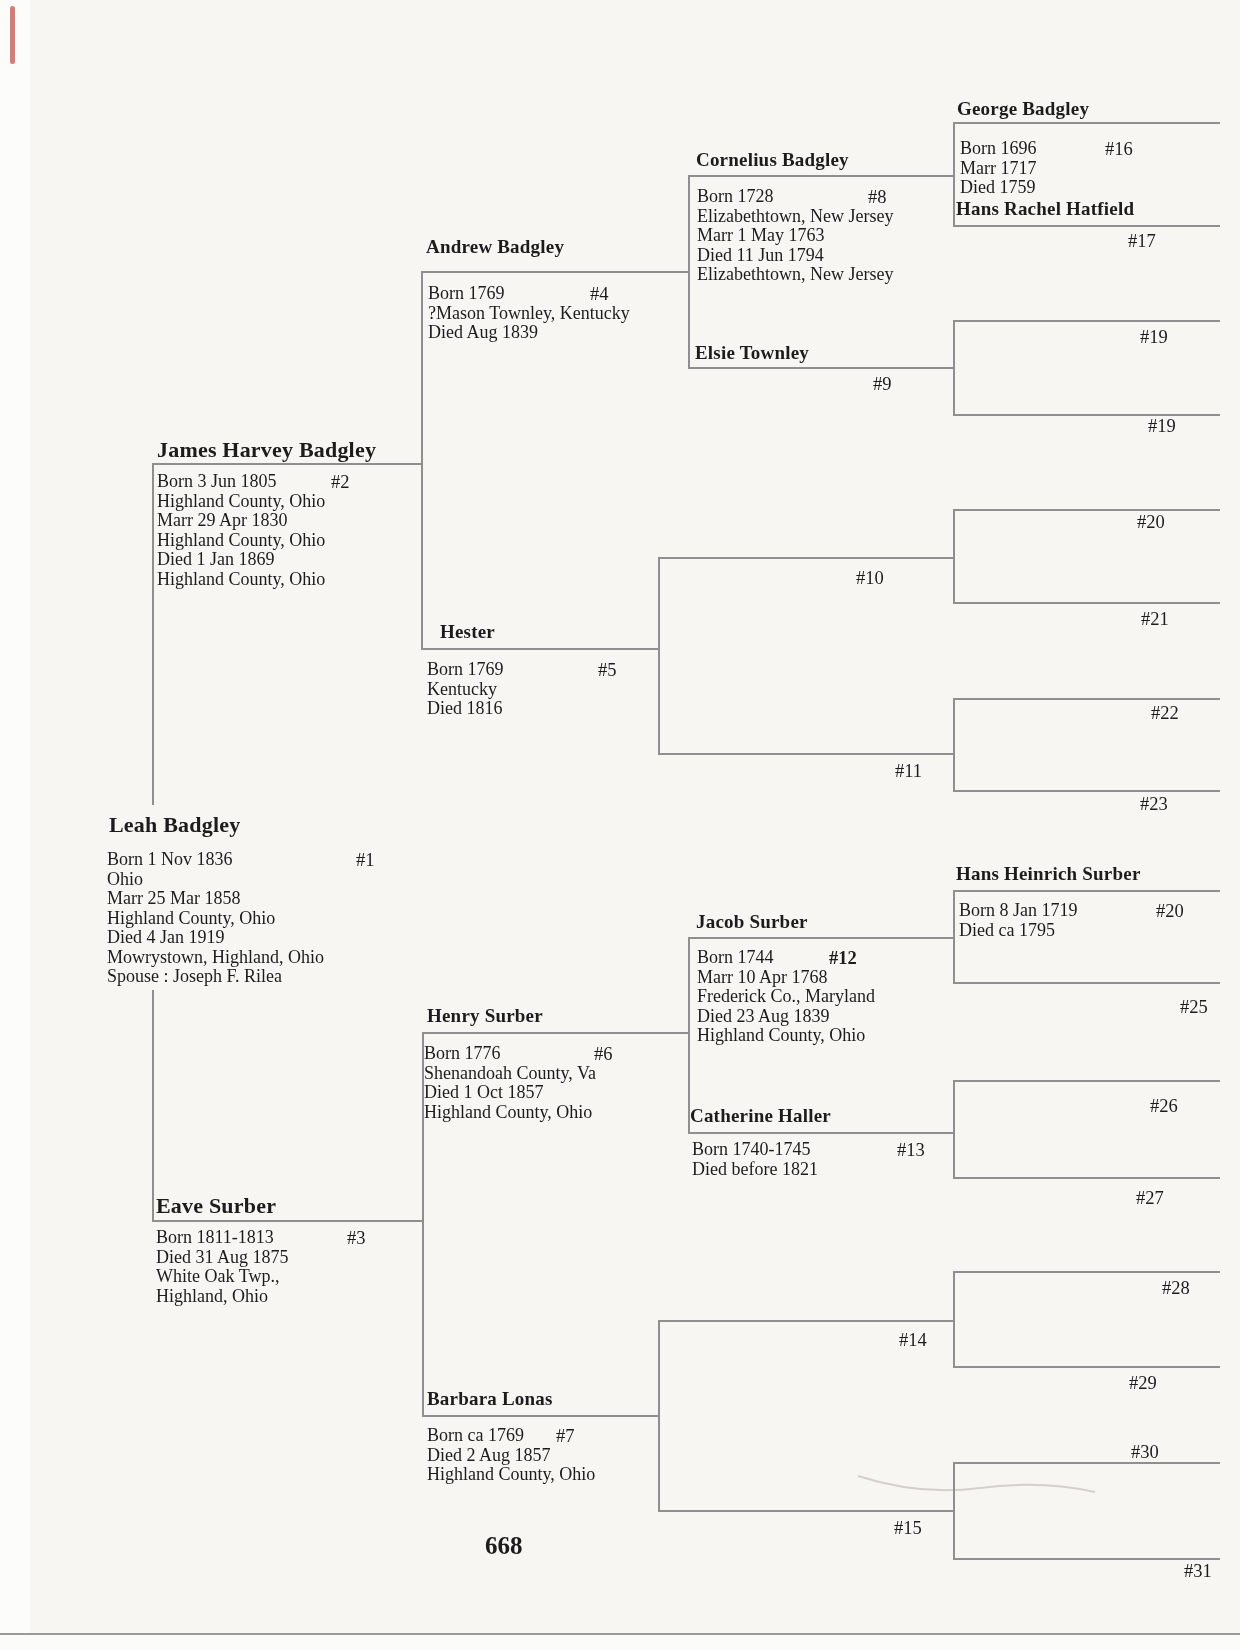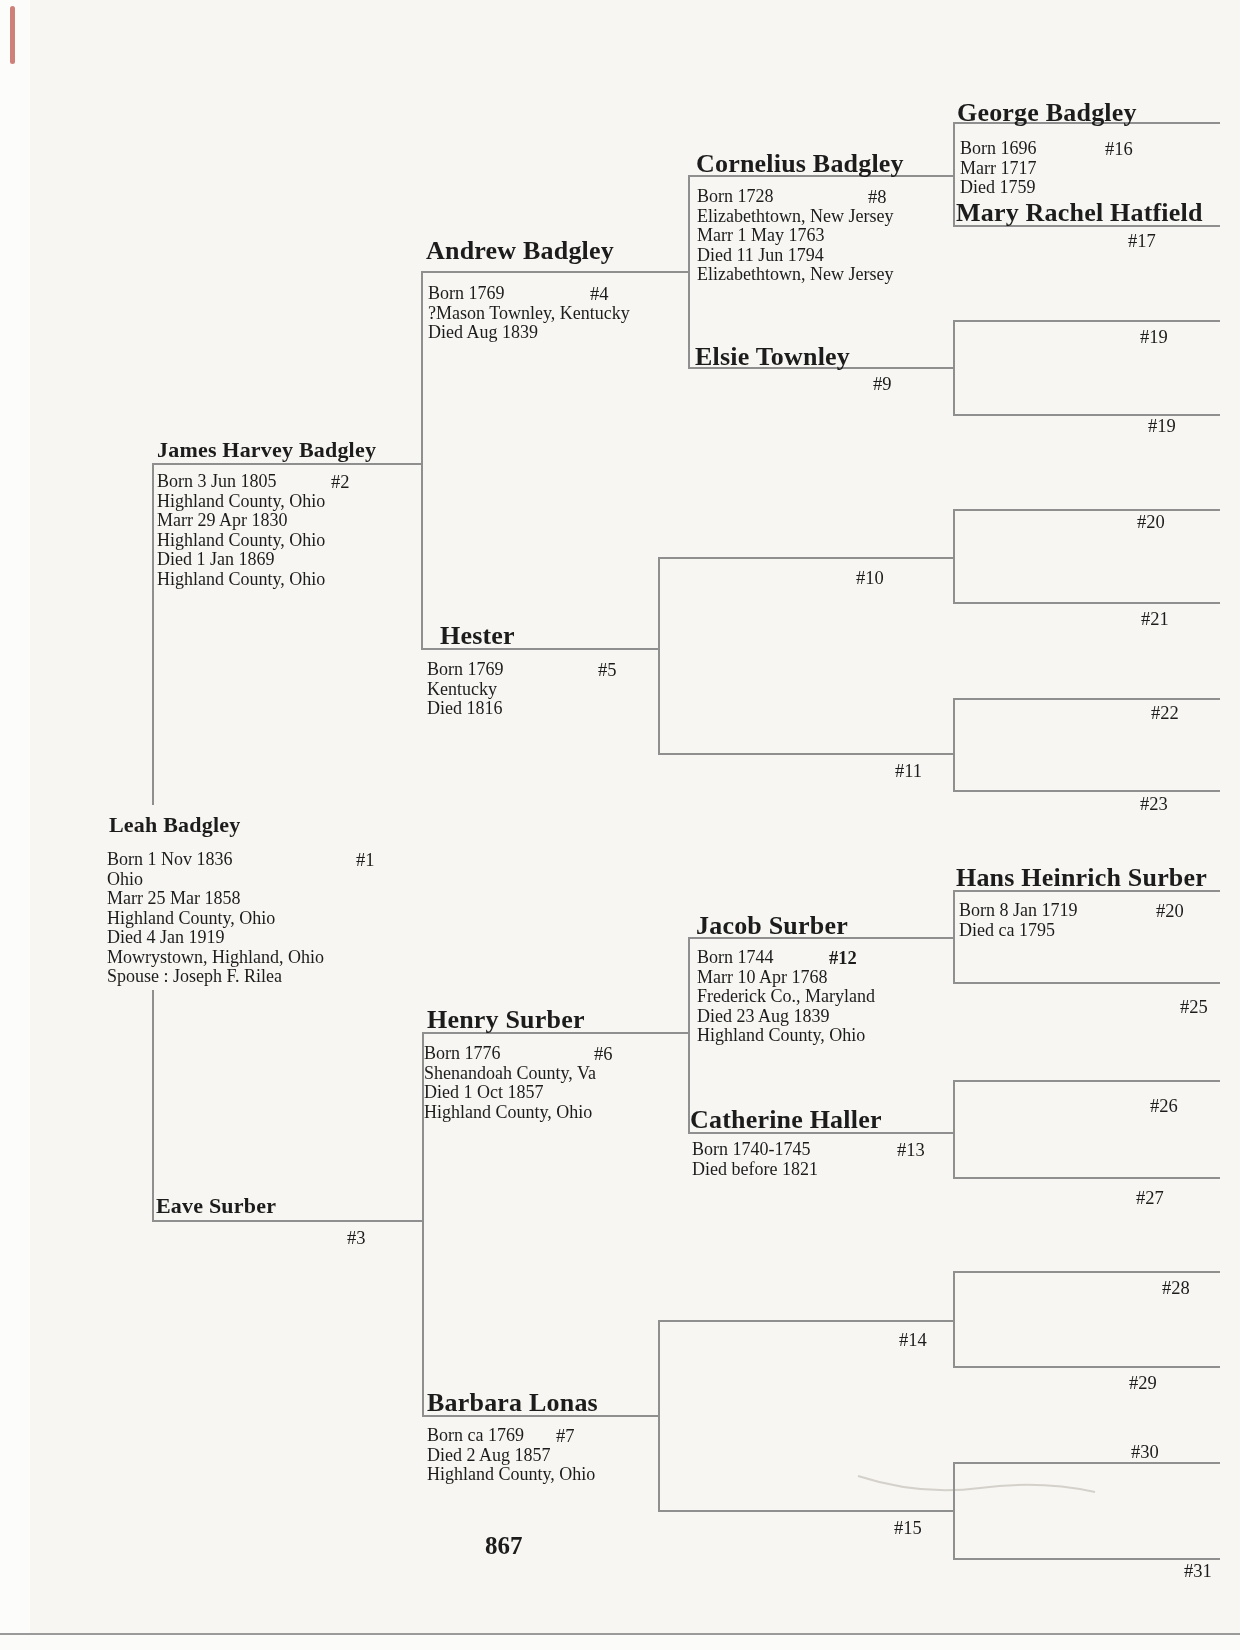--- a/index.html
+++ b/index.html
@@ -10,21 +10,21 @@
     background:#f7f6f2;
     overflow:hidden;
     font-family:"Liberation Serif","DejaVu Serif",serif;
     color:#1c1c1c;
   }
   .hl{position:absolute;height:2px;background:#8f8f8f;}
   .vl{position:absolute;width:2px;background:#8f8f8f;}
   .name{
     position:absolute;
     font-weight:bold;
-    font-size:26px;
+    font-size:19px;
     letter-spacing:.2px;
     white-space:nowrap;
   }
   .name.big{font-size:22px;}
   .details{position:absolute;font-size:18px;line-height:19.5px;white-space:nowrap;}
   .details .dl{height:19.5px;}
   .num{position:absolute;font-size:18.5px;white-space:nowrap;text-align:right;}
   .num.bold{font-weight:bold;}
   .pageno{position:absolute;font-weight:bold;font-size:25px;}
   
@@ -114,20 +114,26 @@
     <div class="dl">Born 3 Jun 1805</div>
     <div class="dl">Highland County, Ohio</div>
     <div class="dl">Marr 29 Apr 1830</div>
     <div class="dl">Highland County, Ohio</div>
     <div class="dl">Died 1 Jan 1869</div>
     <div class="dl">Highland County, Ohio</div>
   </div>
   <div class="num" style="left:331px;top:472px">#2</div>
 
   <div class="name big" style="left:156px;top:1193px">Eave Surber</div>
+  <div class="details" style="left:156px;top:1228px">
+    <div class="dl">Born 1811-1813</div>
+    <div class="dl">Died 31 Aug 1875</div>
+    <div class="dl">White Oak Twp.,</div>
+    <div class="dl">Highland, Ohio</div>
+  </div>
   <div class="num" style="left:347px;top:1228px">#3</div>
 
   <div class="name" style="left:426px;top:236px">Andrew Badgley</div>
   <div class="details" style="left:428px;top:284px">
     <div class="dl">Born 1769</div>
     <div class="dl">?Mason Townley, Kentucky</div>
     <div class="dl">Died Aug 1839</div>
   </div>
   <div class="num" style="left:590px;top:284px">#4</div>
 
@@ -187,21 +193,21 @@
   <div class="num" style="left:897px;top:1140px">#13</div>
 
   <div class="name" style="left:957px;top:98px">George Badgley</div>
   <div class="details" style="left:960px;top:139px">
     <div class="dl">Born 1696</div>
     <div class="dl">Marr 1717</div>
     <div class="dl">Died 1759</div>
   </div>
   <div class="num" style="left:1105px;top:139px">#16</div>
 
-  <div class="name" style="left:956px;top:198px">Mary Rachel Hatfield</div>
+  <div class="name" style="left:956px;top:198px">Hans Rachel Hatfield</div>
   <div class="num" style="left:1128px;top:231px">#17</div>
 
   <div class="name" style="left:956px;top:863px">Hans Heinrich Surber</div>
   <div class="details" style="left:959px;top:901px">
     <div class="dl">Born 8 Jan 1719</div>
     <div class="dl">Died ca 1795</div>
   </div>
   <div class="num" style="left:1156px;top:901px">#20</div>
 
   <div class="num" style="left:856px;top:568px">#10</div>
@@ -215,17 +221,17 @@
   <div class="num" style="left:1151px;top:703px">#22</div>
   <div class="num" style="left:1140px;top:794px">#23</div>
   <div class="num" style="left:1180px;top:997px">#25</div>
   <div class="num" style="left:1150px;top:1096px">#26</div>
   <div class="num" style="left:1136px;top:1188px">#27</div>
   <div class="num" style="left:1162px;top:1278px">#28</div>
   <div class="num" style="left:1129px;top:1373px">#29</div>
   <div class="num" style="left:1131px;top:1442px">#30</div>
   <div class="num" style="left:1184px;top:1561px">#31</div>
 
-  <div class="pageno" style="left:485px;top:1532px">867</div>
+  <div class="pageno" style="left:485px;top:1532px">668</div>
 
   <div class="bottom-line"></div>
   <div class="edge-bottom"></div>
 </div>
 
 </body></html>

